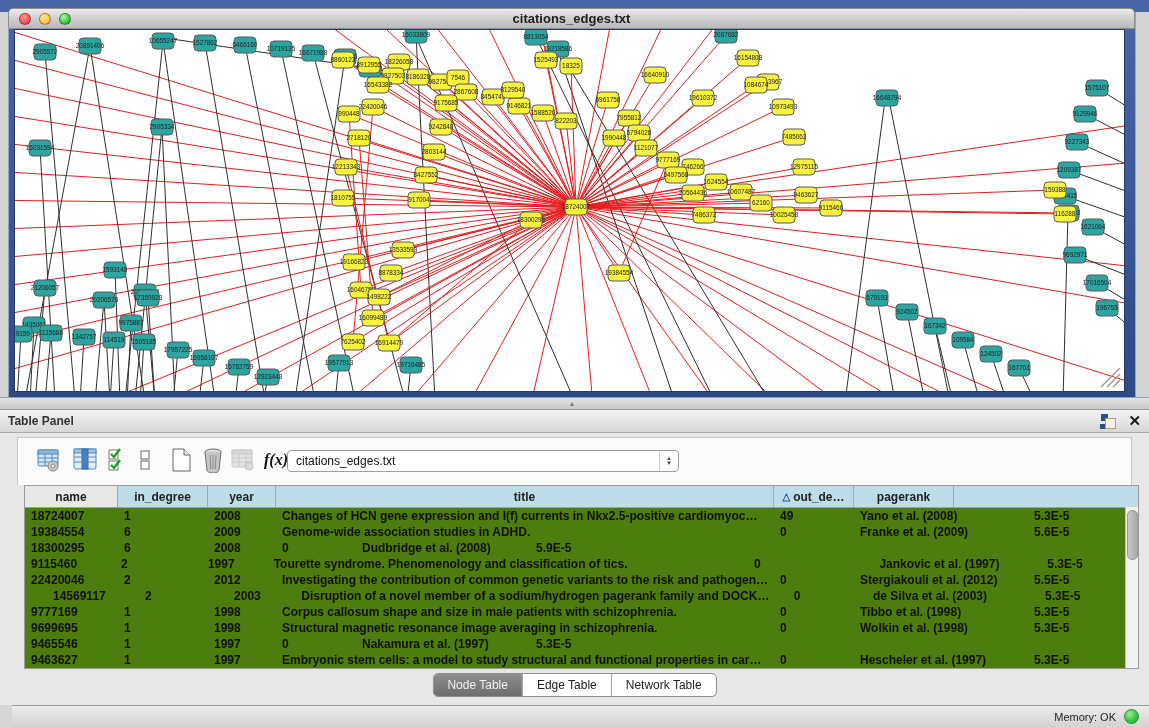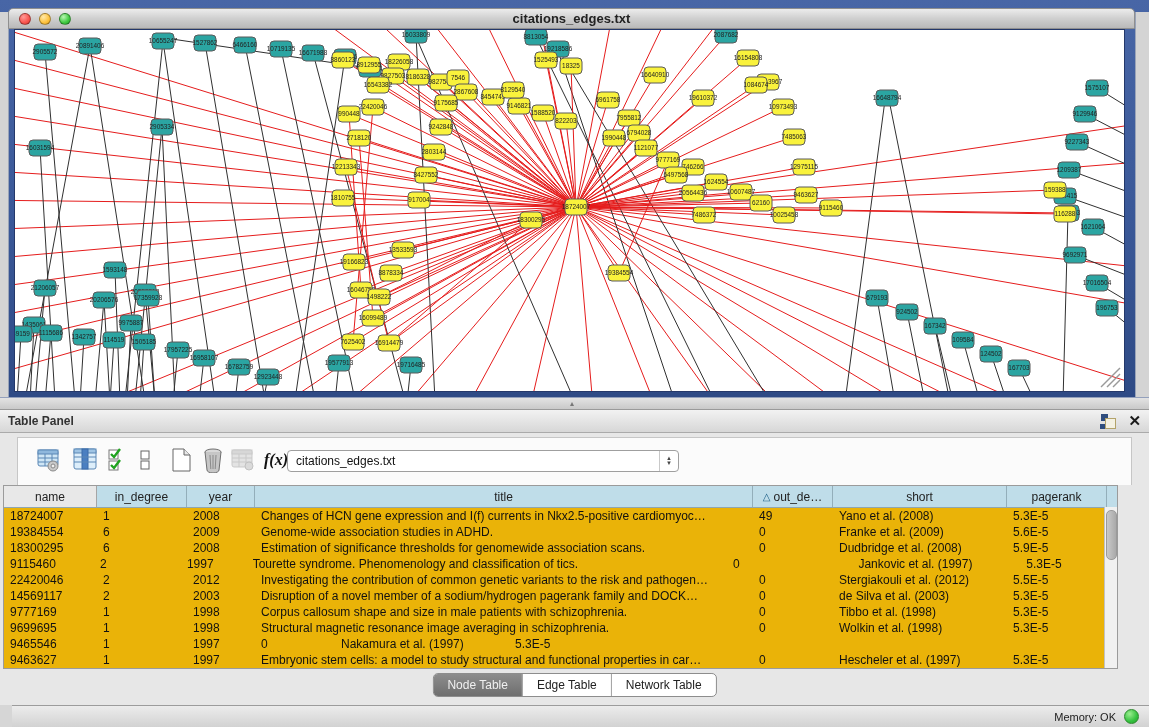--- a/index.html
+++ b/index.html
@@ -46,21 +46,21 @@
            border:1px solid #c6c6c6;border-bottom:none;box-sizing:border-box;}
   .tb-ic{position:absolute;top:9px;width:26px;height:26px;}
   .fx{font-family:"Liberation Serif",serif;font-style:italic;font-weight:bold;font-size:16px;color:#111;line-height:26px;}
   .combo{position:absolute;left:269px;top:12px;width:392px;height:22px;background:#ffffff;
          border:1px solid #9f9f9f;border-radius:4px;box-sizing:border-box;
          display:flex;align-items:center;font-size:12px;color:#111;}
   .combo .val{margin-left:8px;}
   .combo .stepper{position:absolute;right:0;top:0;width:18px;height:20px;border-left:1px solid #c9c9c9;
                   display:flex;flex-direction:column;align-items:center;justify-content:center;font-size:6px;color:#444;line-height:5px;}
   
-  .grid{position:absolute;left:3px;top:52px;width:1115px;border:1px solid #9b9b9b;box-sizing:border-box;background:#eab308;}
+  .grid{position:absolute;left:24px;top:52px;width:1115px;border:1px solid #9b9b9b;box-sizing:border-box;background:#4d7c0f;font-weight:bold;}
   .thead{display:flex;height:21px;background:#bfdde9;border-bottom:1px solid #8fa6b0;}
   .th{font-size:12px;color:#222;display:flex;align-items:center;justify-content:center;
       border-right:1px solid #93aeba;box-sizing:border-box;overflow:hidden;white-space:nowrap;}
   .th.first{background:#e8e8e8;border-right:1px solid #a5a5a5;}
   .sort-tri{font-size:10px;color:#1c5f86;margin-right:3px;}
   .tr{display:flex;height:16px;}
   .td{font-size:12px;color:#111;padding-left:6px;box-sizing:border-box;overflow:hidden;
       white-space:nowrap;line-height:16px;}
   .vscroll{position:absolute;right:0;top:21px;width:12px;bottom:0;background:#f1f1f1;border-left:1px solid #c2c2c2;}
   .vthumb{position:absolute;left:1px;top:3px;width:9px;height:48px;border-radius:5px;
@@ -834,23 +834,20 @@
           <div class="th" style="width: 68px;">
             <span>year</span>
           </div>
           <div class="th" style="width: 498px;">
             <span>title</span>
           </div>
           <div class="th" style="width: 80px;">
             <span class="sort-tri">△</span>
             <span>out_de…</span>
           </div>
-          <div class="th" style="width: 174px;">
-            <span>short</span>
-          </div>
           <div class="th" style="width: 100px;">
             <span>pagerank</span>
           </div>
         </div>
       <div id="tbody">
           <div class="tr">
             <div class="td" style="width: 93px;">18724007</div>
             <div class="td" style="width: 90px;">1</div>
             <div class="td" style="width: 68px;">2008</div>
             <div class="td" style="width: 498px;">Changes of HCN gene expression and I(f) currents in Nkx2.5-positive cardiomyoc…</div>
@@ -864,21 +861,20 @@
             <div class="td" style="width: 68px;">2009</div>
             <div class="td" style="width: 498px;">Genome-wide association studies in ADHD.</div>
             <div class="td" style="width: 80px;">0</div>
             <div class="td" style="width: 174px;">Franke et al. (2009)</div>
             <div class="td" style="width: 100px;">5.6E-5</div>
           </div>
           <div class="tr">
             <div class="td" style="width: 93px;">18300295</div>
             <div class="td" style="width: 90px;">6</div>
             <div class="td" style="width: 68px;">2008</div>
-            <div class="td" style="width: 498px;">Estimation of significance thresholds for genomewide association scans.</div>
             <div class="td" style="width: 80px;">0</div>
             <div class="td" style="width: 174px;">Dudbridge et al. (2008)</div>
             <div class="td" style="width: 100px;">5.9E-5</div>
           </div>
           <div class="tr">
             <div class="td" style="width: 93px;">9115460</div>
             <div class="td" style="width: 90px;">2</div>
             <div class="td" style="width: 68px;">1997</div>
             <div class="td" style="width: 498px;">Tourette syndrome. Phenomenology and classification of tics.</div>
             <div class="td" style="width: 80px;">0</div>
@@ -888,21 +884,21 @@
           <div class="tr">
             <div class="td" style="width: 93px;">22420046</div>
             <div class="td" style="width: 90px;">2</div>
             <div class="td" style="width: 68px;">2012</div>
             <div class="td" style="width: 498px;">Investigating the contribution of common genetic variants to the risk and pathogen…</div>
             <div class="td" style="width: 80px;">0</div>
             <div class="td" style="width: 174px;">Stergiakouli et al. (2012)</div>
             <div class="td" style="width: 100px;">5.5E-5</div>
           </div>
           <div class="tr">
-            <div class="td" style="width: 93px;">14569117</div>
+            <div class="td" style="width: 93px; margin-left: 22px;">14569117</div>
             <div class="td" style="width: 90px;">2</div>
             <div class="td" style="width: 68px;">2003</div>
             <div class="td" style="width: 498px;">Disruption of a novel member of a sodium/hydrogen pagerank family and DOCK…</div>
             <div class="td" style="width: 80px;">0</div>
             <div class="td" style="width: 174px;">de Silva et al. (2003)</div>
             <div class="td" style="width: 100px;">5.3E-5</div>
           </div>
           <div class="tr">
             <div class="td" style="width: 93px;">9777169</div>
             <div class="td" style="width: 90px;">1</div>

